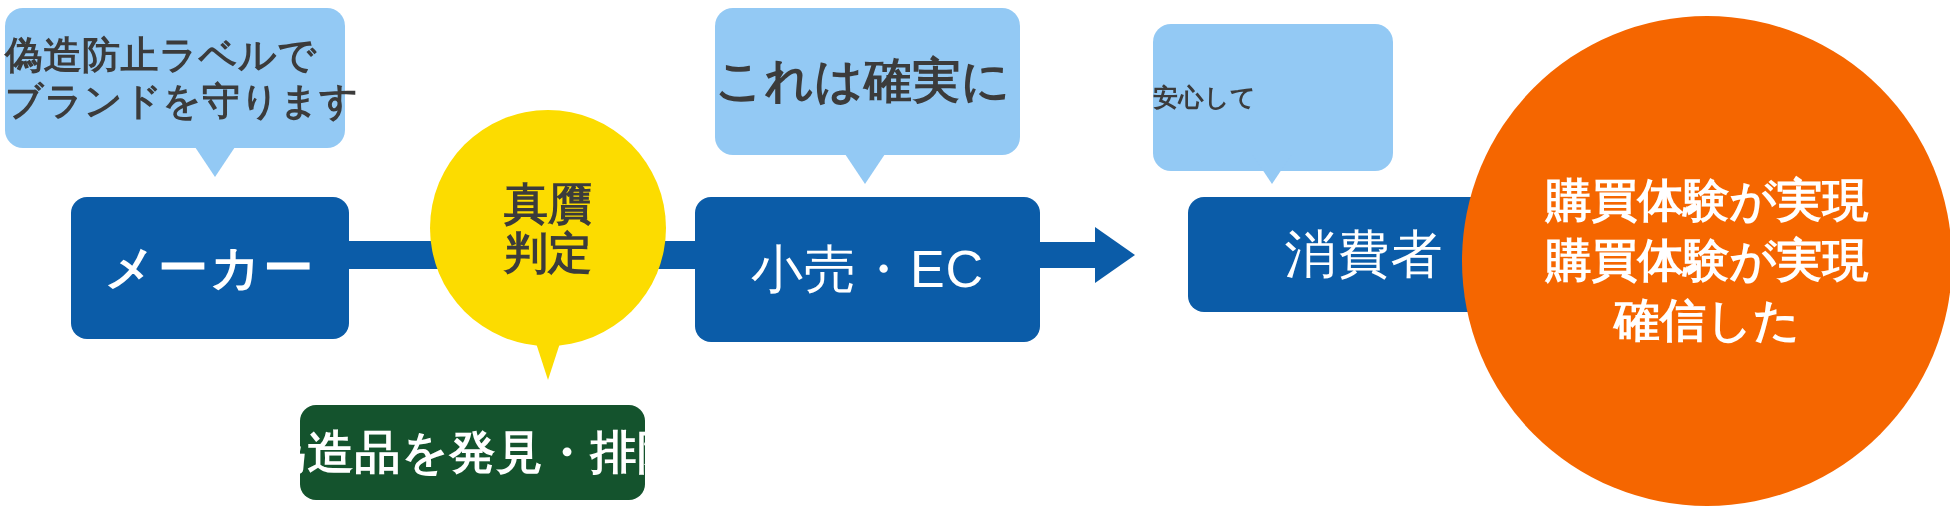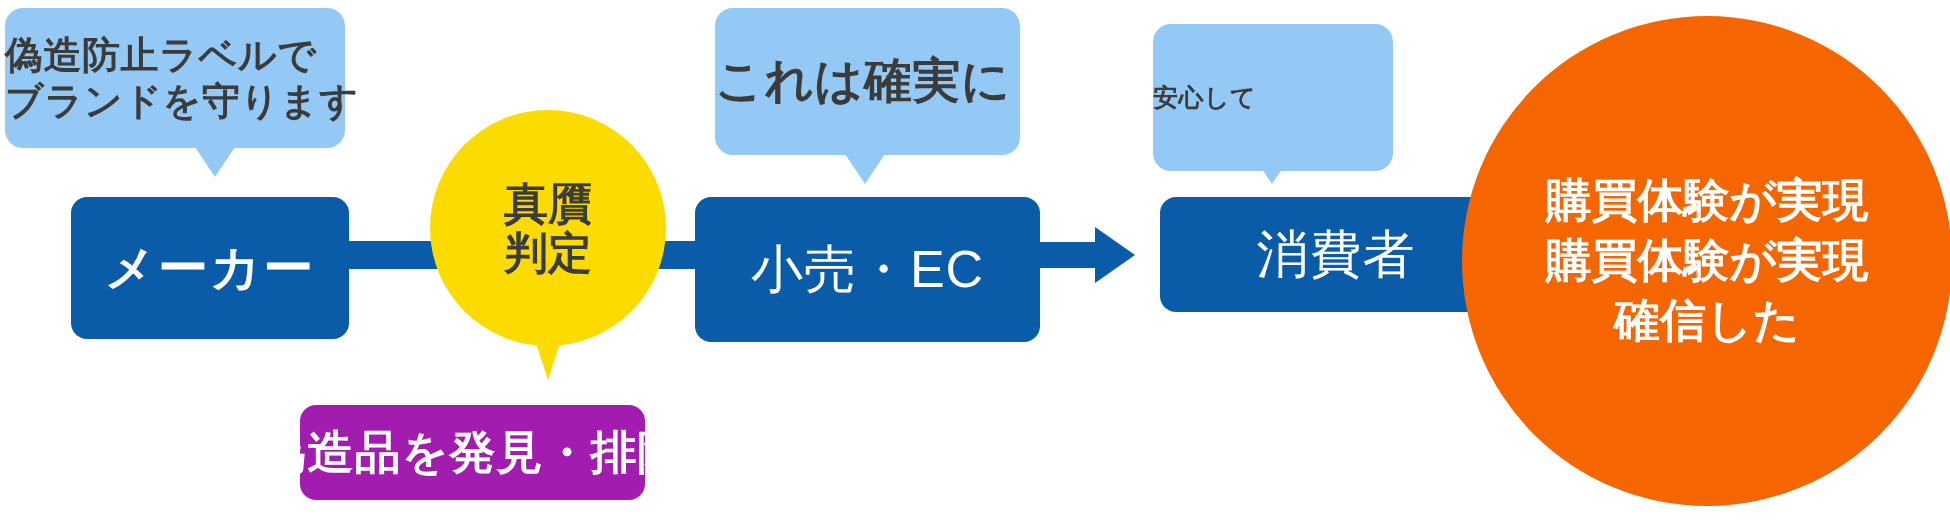--- a/index.html
+++ b/index.html
@@ -102,21 +102,21 @@
     height: 0;
     border-left: 26px solid transparent;
     border-right: 26px solid transparent;
     border-top: 80px solid #FCDC00;
     z-index: 4;
   }
 
   
   .gbox {
     position: absolute;
-    background: #a21caf;
+    background: #14532d;
     border-radius: 16px;
     color: #ffffff;
     display: flex;
     align-items: center;
     justify-content: center;
     font-weight: bold;
     letter-spacing: 1px;
     box-sizing: border-box;
     z-index: 6;
   }
@@ -179,21 +179,21 @@
 
   <div class="pbox thin" style="left:695px; top:197px; width:345px; height:145px; font-size:52px;">
     <span>小売・EC</span>
   </div>
 
   <div class="arrow-wrap" style="left:1040px; top:227px; height:56px;">
     <div class="arrow-shaft" style="width:55px;"></div>
     <div class="arrow-head"></div>
   </div>
 
-  <div class="pbox thin" style="left:1160px; top:197px; width:352px; height:115px; font-size:52px;justify-content:center;">
+  <div class="pbox thin" style="left:1188px; top:197px; width:352px; height:115px; font-size:52px;justify-content:center;">
     <span>消費者</span>
   </div>
 
   <div class="ocircle" style="left:1462px; top:16px; width:490px; height:490px; font-size:46px;">
     <span class="line">購買体験が実現</span>
     <span class="line">購買体験が実現</span>
     <span class="line">確信した</span>
   </div>
 
 </div>

